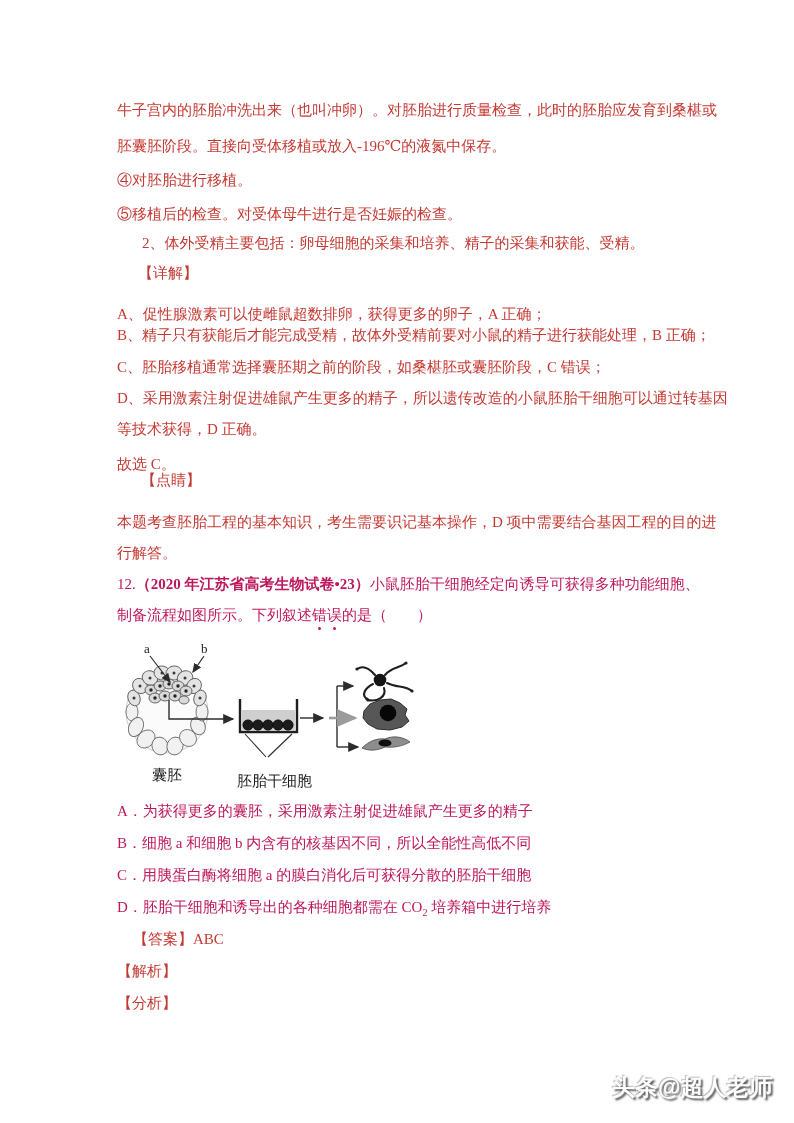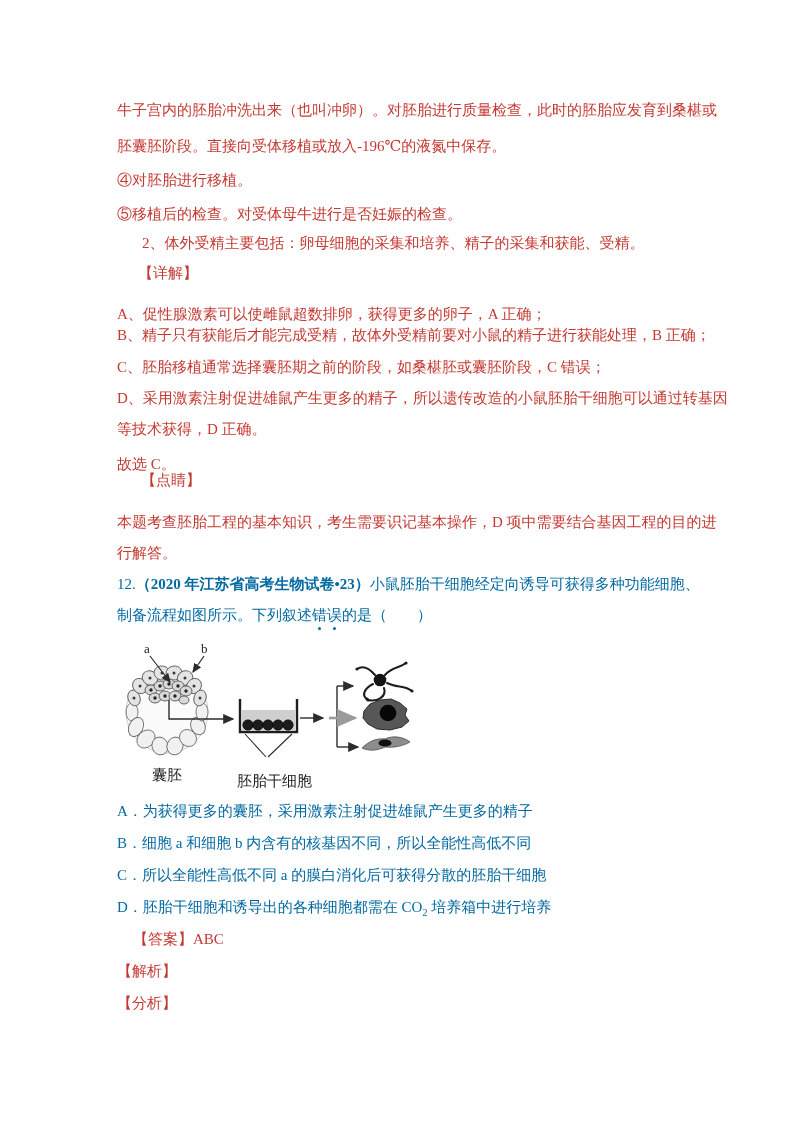--- a/index.html
+++ b/index.html
@@ -3,21 +3,21 @@
 <meta charset="utf-8">
 <style>
   html,body{margin:0;padding:0;background:#e9e9e9;}
   .page{
     position:relative;width:794px;height:1123px;background:#ffffff;
     font-family:"Liberation Serif","DejaVu Serif",serif;
     overflow:hidden;margin:0 auto;
   }
   .line{
     position:absolute;left:117px;width:572px;
-    font-size:15px;line-height:21px;color:#0369a1;white-space:pre;
+    font-size:15px;line-height:21px;color:#be185d;white-space:pre;
   }
   .line.red{color:#c43a33;}
   .b{font-weight:bold;}
   sub{font-size:10px;line-height:0;}
   .emph-ch{position:relative;display:inline-block;}
   .emph-ch::after{
     content:"";position:absolute;left:50%;bottom:-4px;
     width:3px;height:3px;margin-left:-1.5px;border-radius:50%;background:currentColor;
   }
   .diagram{position:absolute;left:117px;top:636px;}
@@ -47,21 +47,21 @@
       <div class="line red" style="top: 388px;"><span>D、采用激素注射促进雄鼠产生更多的精子，所以遗传改造的小鼠胚胎干细胞可以通过转基因</span></div>
       <div class="line red" style="top: 419px;"><span>等技术获得，D 正确。</span></div>
       <div class="line red" style="top: 438px; margin-top: 16px;"><span>故选 C。</span></div>
       <div class="line red" style="top: 470px; margin-left: 24px;"><span>【点睛】</span></div>
       <div class="line red" style="top: 512px;"><span>本题考查胚胎工程的基本知识，考生需要识记基本操作，D 项中需要结合基因工程的目的进</span></div>
       <div class="line red" style="top: 543px;"><span>行解答。</span></div>
       <div class="line" style="top: 574px;"><span>12.</span><span class="b">（2020 年江苏省高考生物试卷•23）</span><span>小鼠胚胎干细胞经定向诱导可获得多种功能细胞、</span></div>
       <div class="line" style="top: 605px;"><span>制备流程如图所示。下列叙述</span><span><span class="emph-ch">错</span><span class="emph-ch">误</span></span><span>的是（　　）</span></div>
       <div class="line" style="top: 801px;"><span>A．为获得更多的囊胚，采用激素注射促进雄鼠产生更多的精子</span></div>
       <div class="line" style="top: 833px;"><span>B．细胞 a 和细胞 b 内含有的核基因不同，所以全能性高低不同</span></div>
-      <div class="line" style="top: 865px;"><span>C．所以全能性高低不同 a 的膜白消化后可获得分散的胚胎干细胞</span></div>
+      <div class="line" style="top: 865px;"><span>C．用胰蛋白酶将细胞 a 的膜白消化后可获得分散的胚胎干细胞</span></div>
       <div class="line" style="top: 897px;"><span>D．胚胎干细胞和诱导出的各种细胞都需在 CO</span><sub>2</sub><span> 培养箱中进行培养</span></div>
       <div class="line red" style="top: 929px; margin-left: 16px;"><span>【答案】ABC</span></div>
       <div class="line red" style="top: 961px;"><span>【解析】</span></div>
       <div class="line red" style="top: 993px;"><span>【分析】</span></div>
     </div>
 
   <svg class="diagram" width="340" height="170" viewBox="0 0 340 170">
     <defs>
       <marker id="ah" markerWidth="9" markerHeight="8" refX="7" refY="4" orient="auto">
         <polygon points="0,0.5 8,4 0,7.5" fill="#2c2c2c"></polygon>
@@ -180,14 +180,15 @@
       <polygon points="247,75 253,68 263,64 274,63 283,67 290,73 288,79 292,85 285,91 273,94 260,93 251,88 246,82" fill="#575757" stroke="#2e2e2e" stroke-width="1"></polygon>
       <circle cx="271" cy="77" r="8.3" fill="#070707"></circle>
     </g>
 
     <g>
       <path d="M245,112 C252,105 260,102 268,103 C276,99 287,101 293,106 C286,110 277,112 268,111 C260,115 251,115 245,112 Z" fill="#8d8d8d" stroke="#4f4f4f" stroke-width="0.8"></path>
       <ellipse cx="268" cy="107" rx="6.5" ry="3.6" fill="#101010"></ellipse>
     </g>
   </svg>
 
+  <div class="watermark">头条@超人老师</div>
 
 </div>
 
 </body></html>

